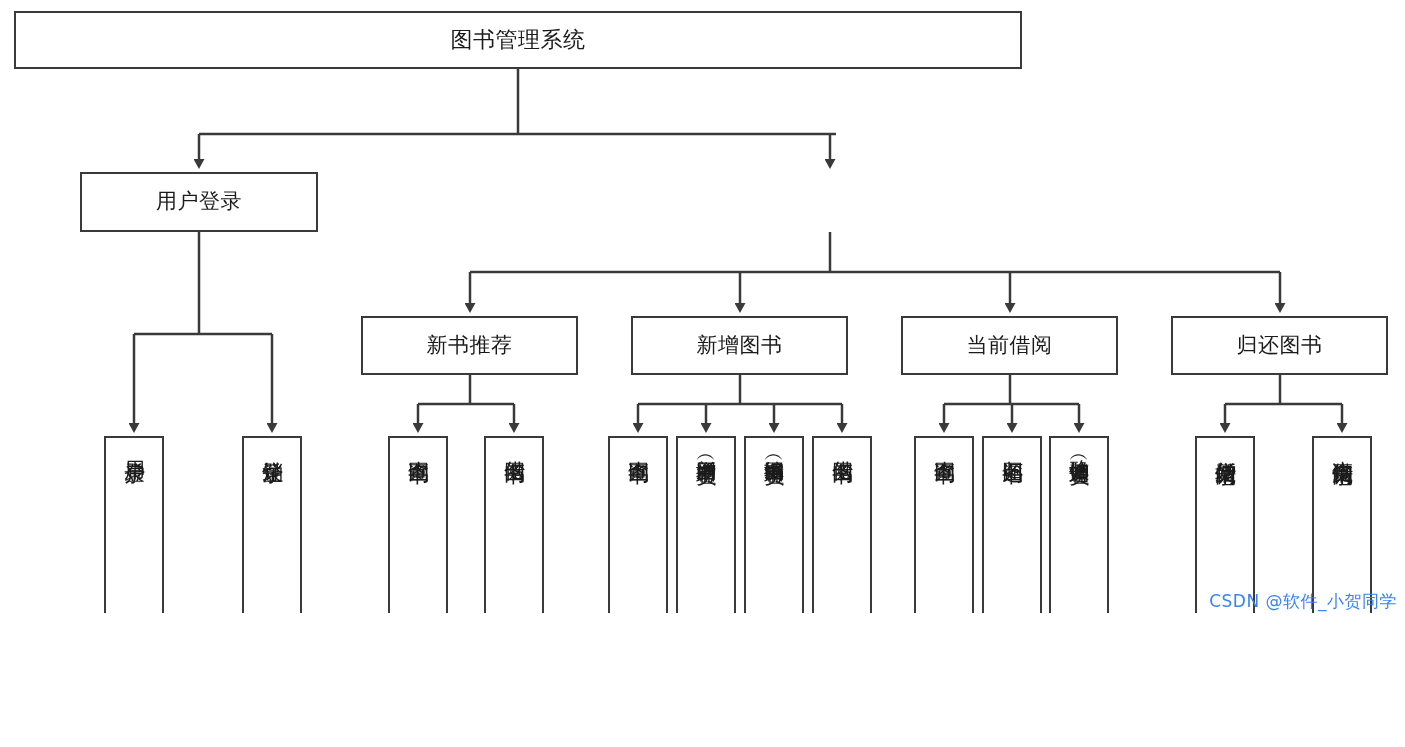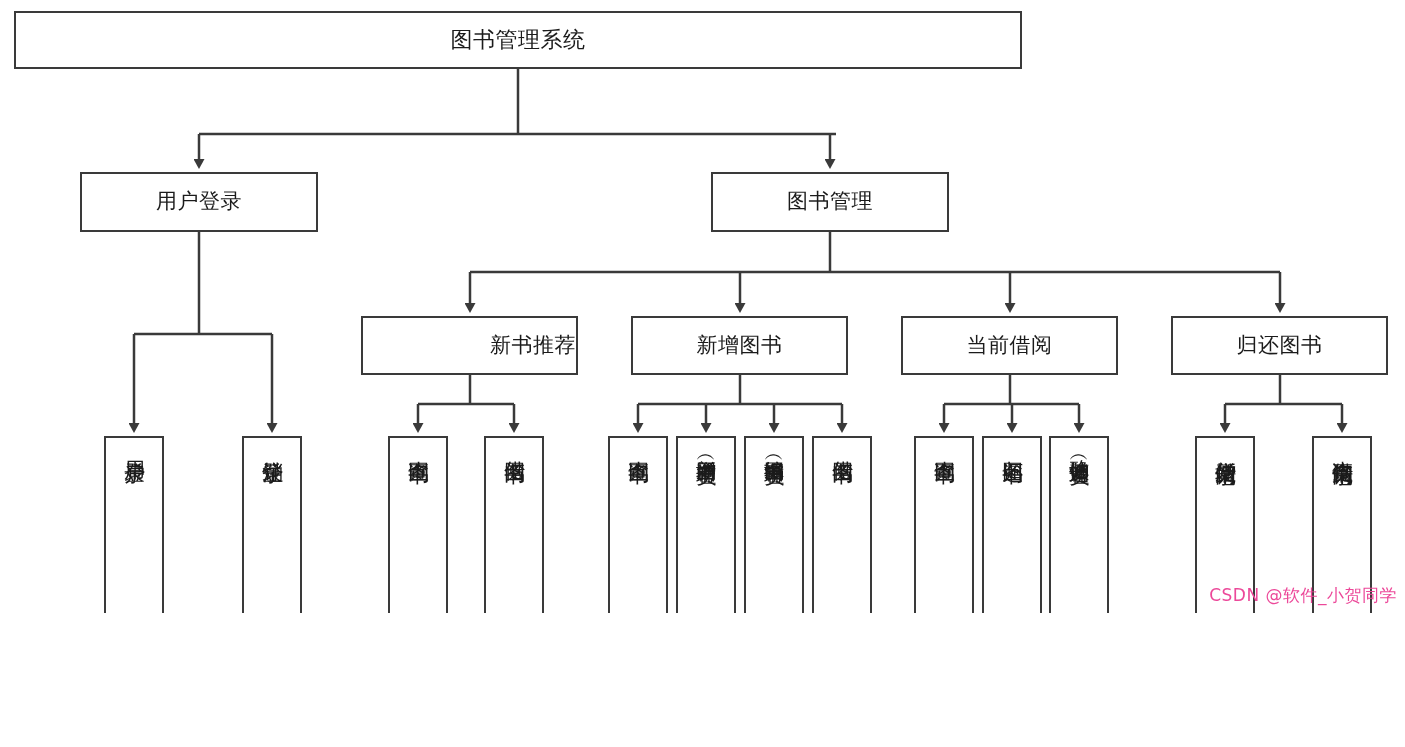--- a/index.html
+++ b/index.html
@@ -57,23 +57,23 @@
     letter-spacing: 1px;
     white-space: nowrap;
   }
   .vtext-tall {
     line-height: 1.18;
     font-size: 20px;
   }
   .watermark {
     position: absolute;
     right: 8px;
-    bottom: 6px;
+    bottom: 0;
     font-size: 17px;
-    color: #ec4899;
+    color: #3b82f6;
     z-index: 5;
     white-space: nowrap;
     letter-spacing: 0.5px;
   }
 </style>
 </head>
 <body>
 
 <div id="canvas">
 
@@ -127,25 +127,22 @@
     </g>
   </svg>
 
   <div class="node node-h node-root" style="left:14px; top:11px; width:1008px; height:58px;">
     <span>图书管理系统</span>
   </div>
 
   <div class="node node-h" style="left:80px; top:172px; width:238px; height:60px;">
     <span>用户登录</span>
   </div>
-  <div class="node node-h" style="left:711px; top:172px; width:238px; height:60px;">
-    <span>图书管理</span>
-  </div>
 
-  <div class="node node-h" style="left:361px; top:316px; width:217px; height:59px;justify-content:flex-end;">
+  <div class="node node-h" style="left:361px; top:316px; width:217px; height:59px;">
     <span>新书推荐</span>
   </div>
   <div class="node node-h" style="left:631px; top:316px; width:217px; height:59px;">
     <span>新增图书</span>
   </div>
   <div class="node node-h" style="left:901px; top:316px; width:217px; height:59px;align-items:center;">
     <span>当前借阅</span>
   </div>
   <div class="node node-h" style="left:1171px; top:316px; width:217px; height:59px;">
     <span>归还图书</span>

